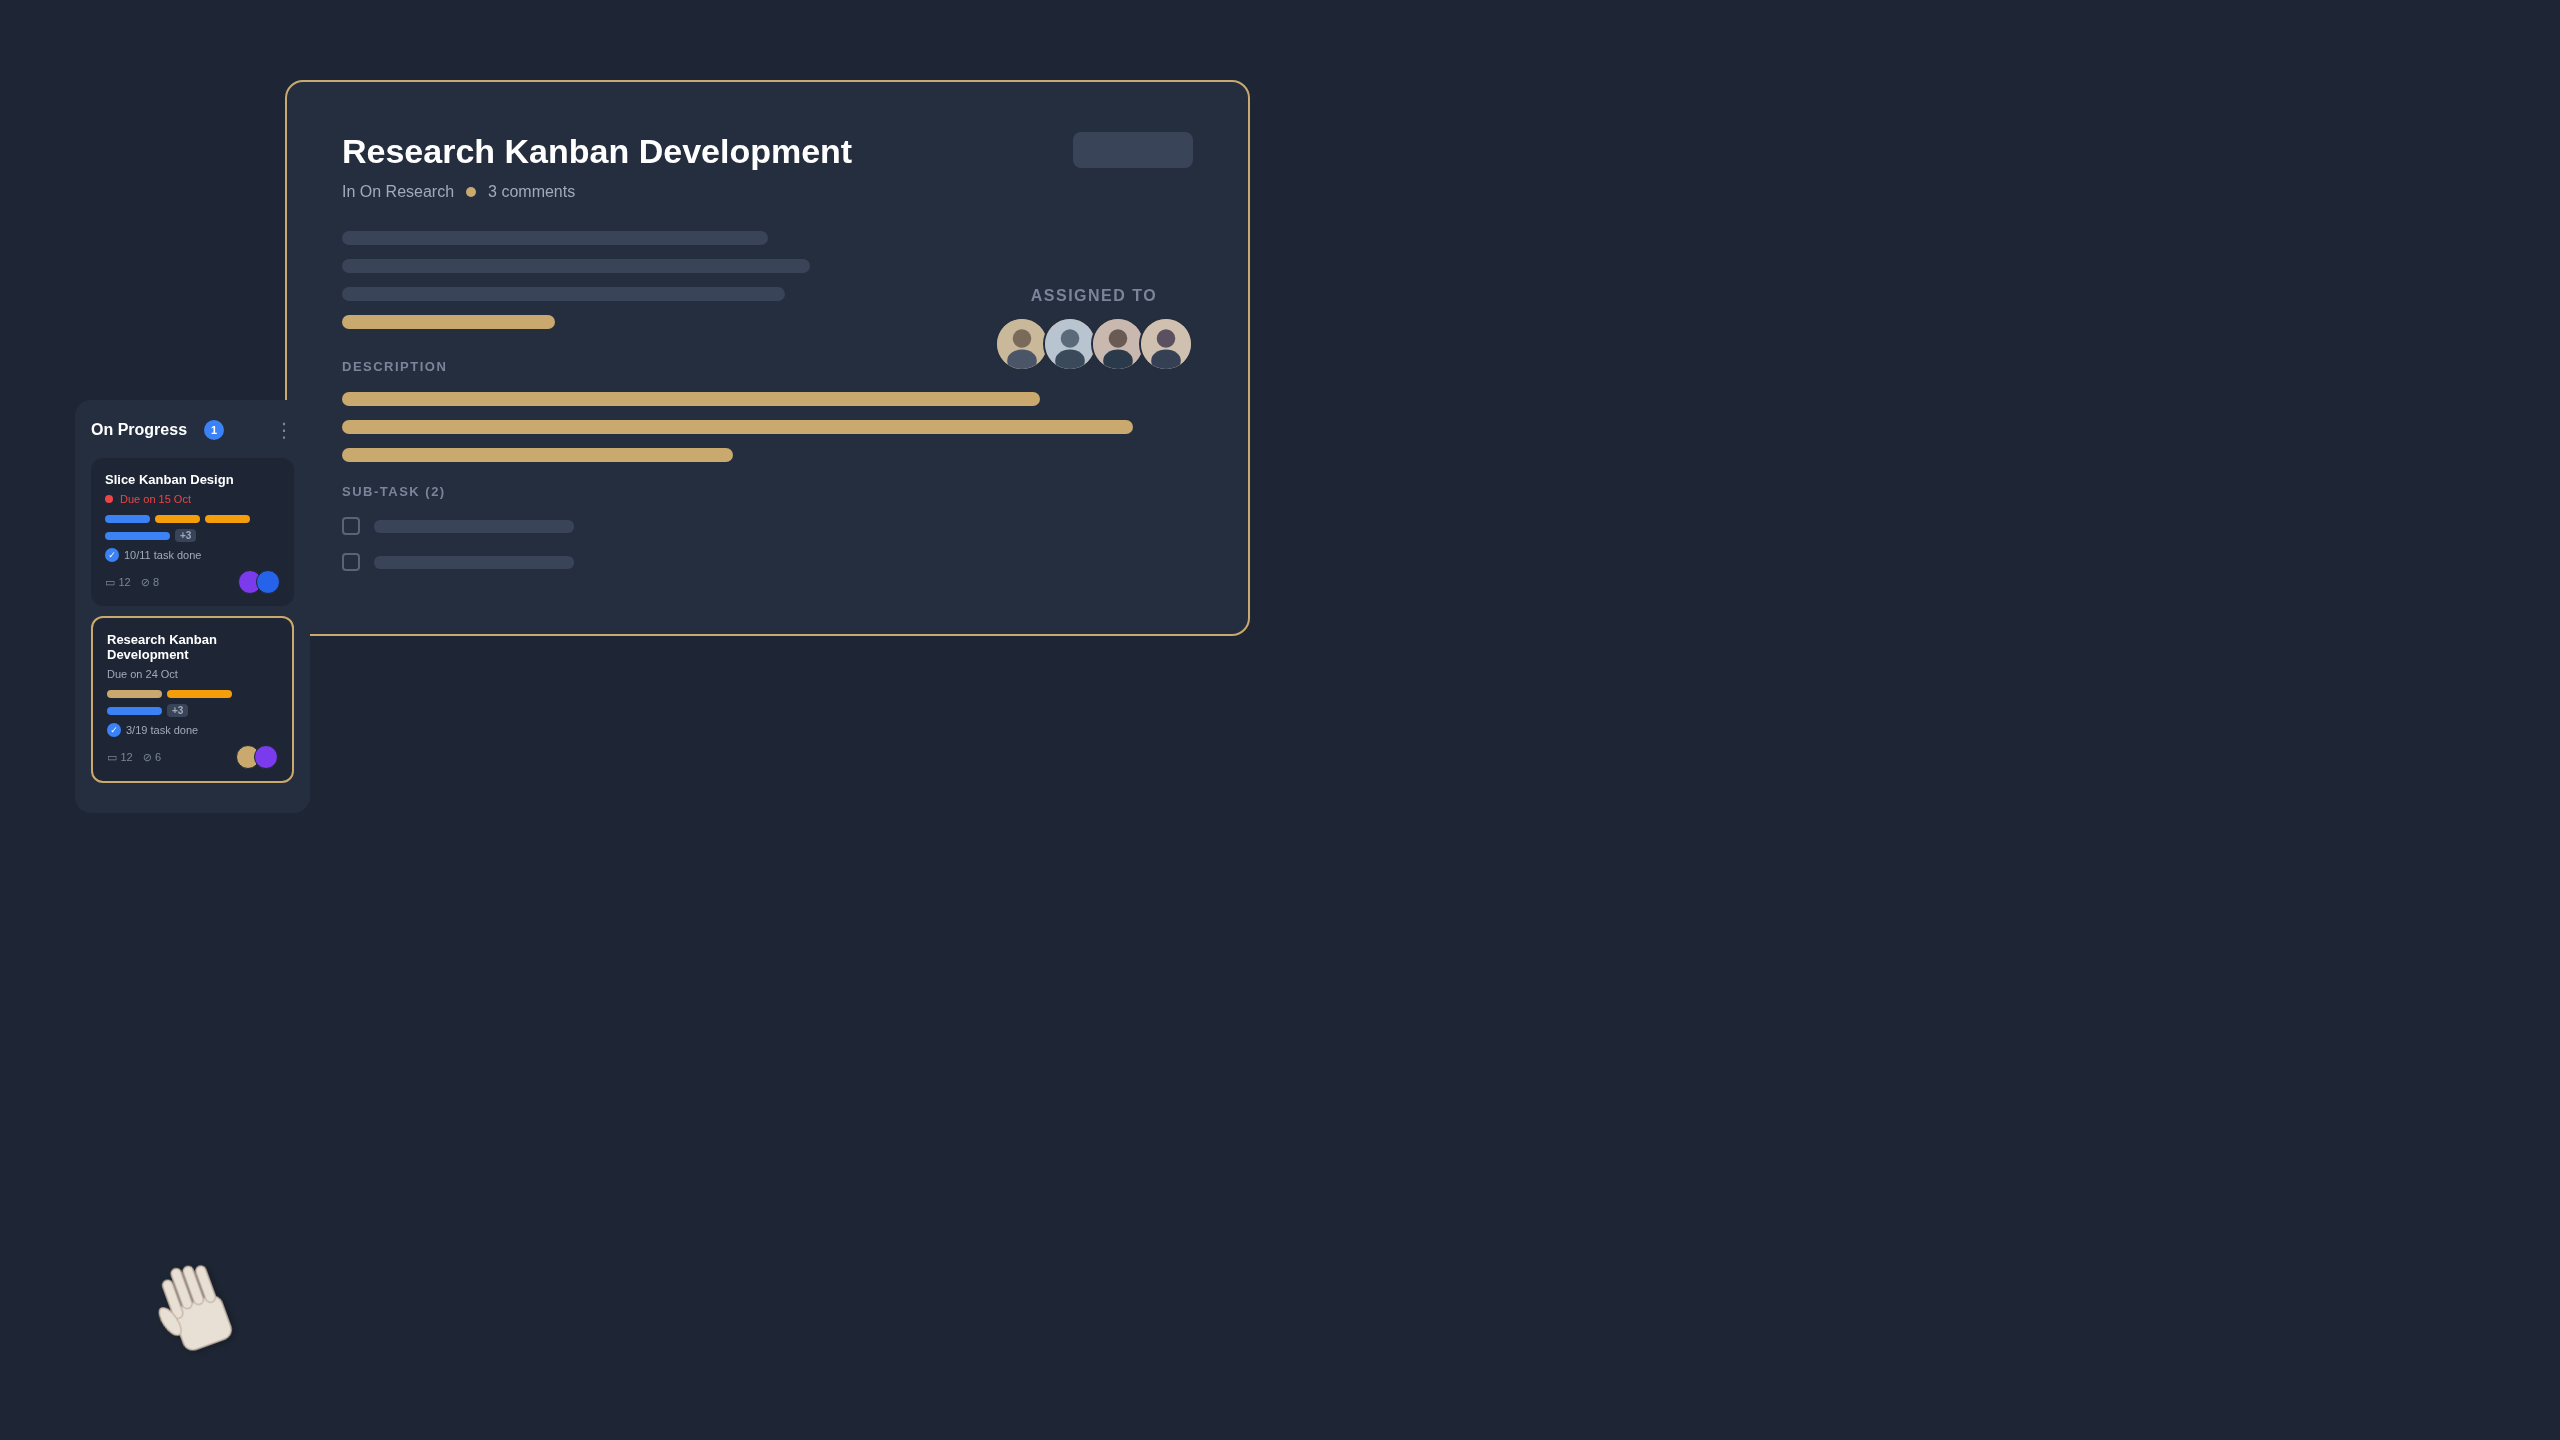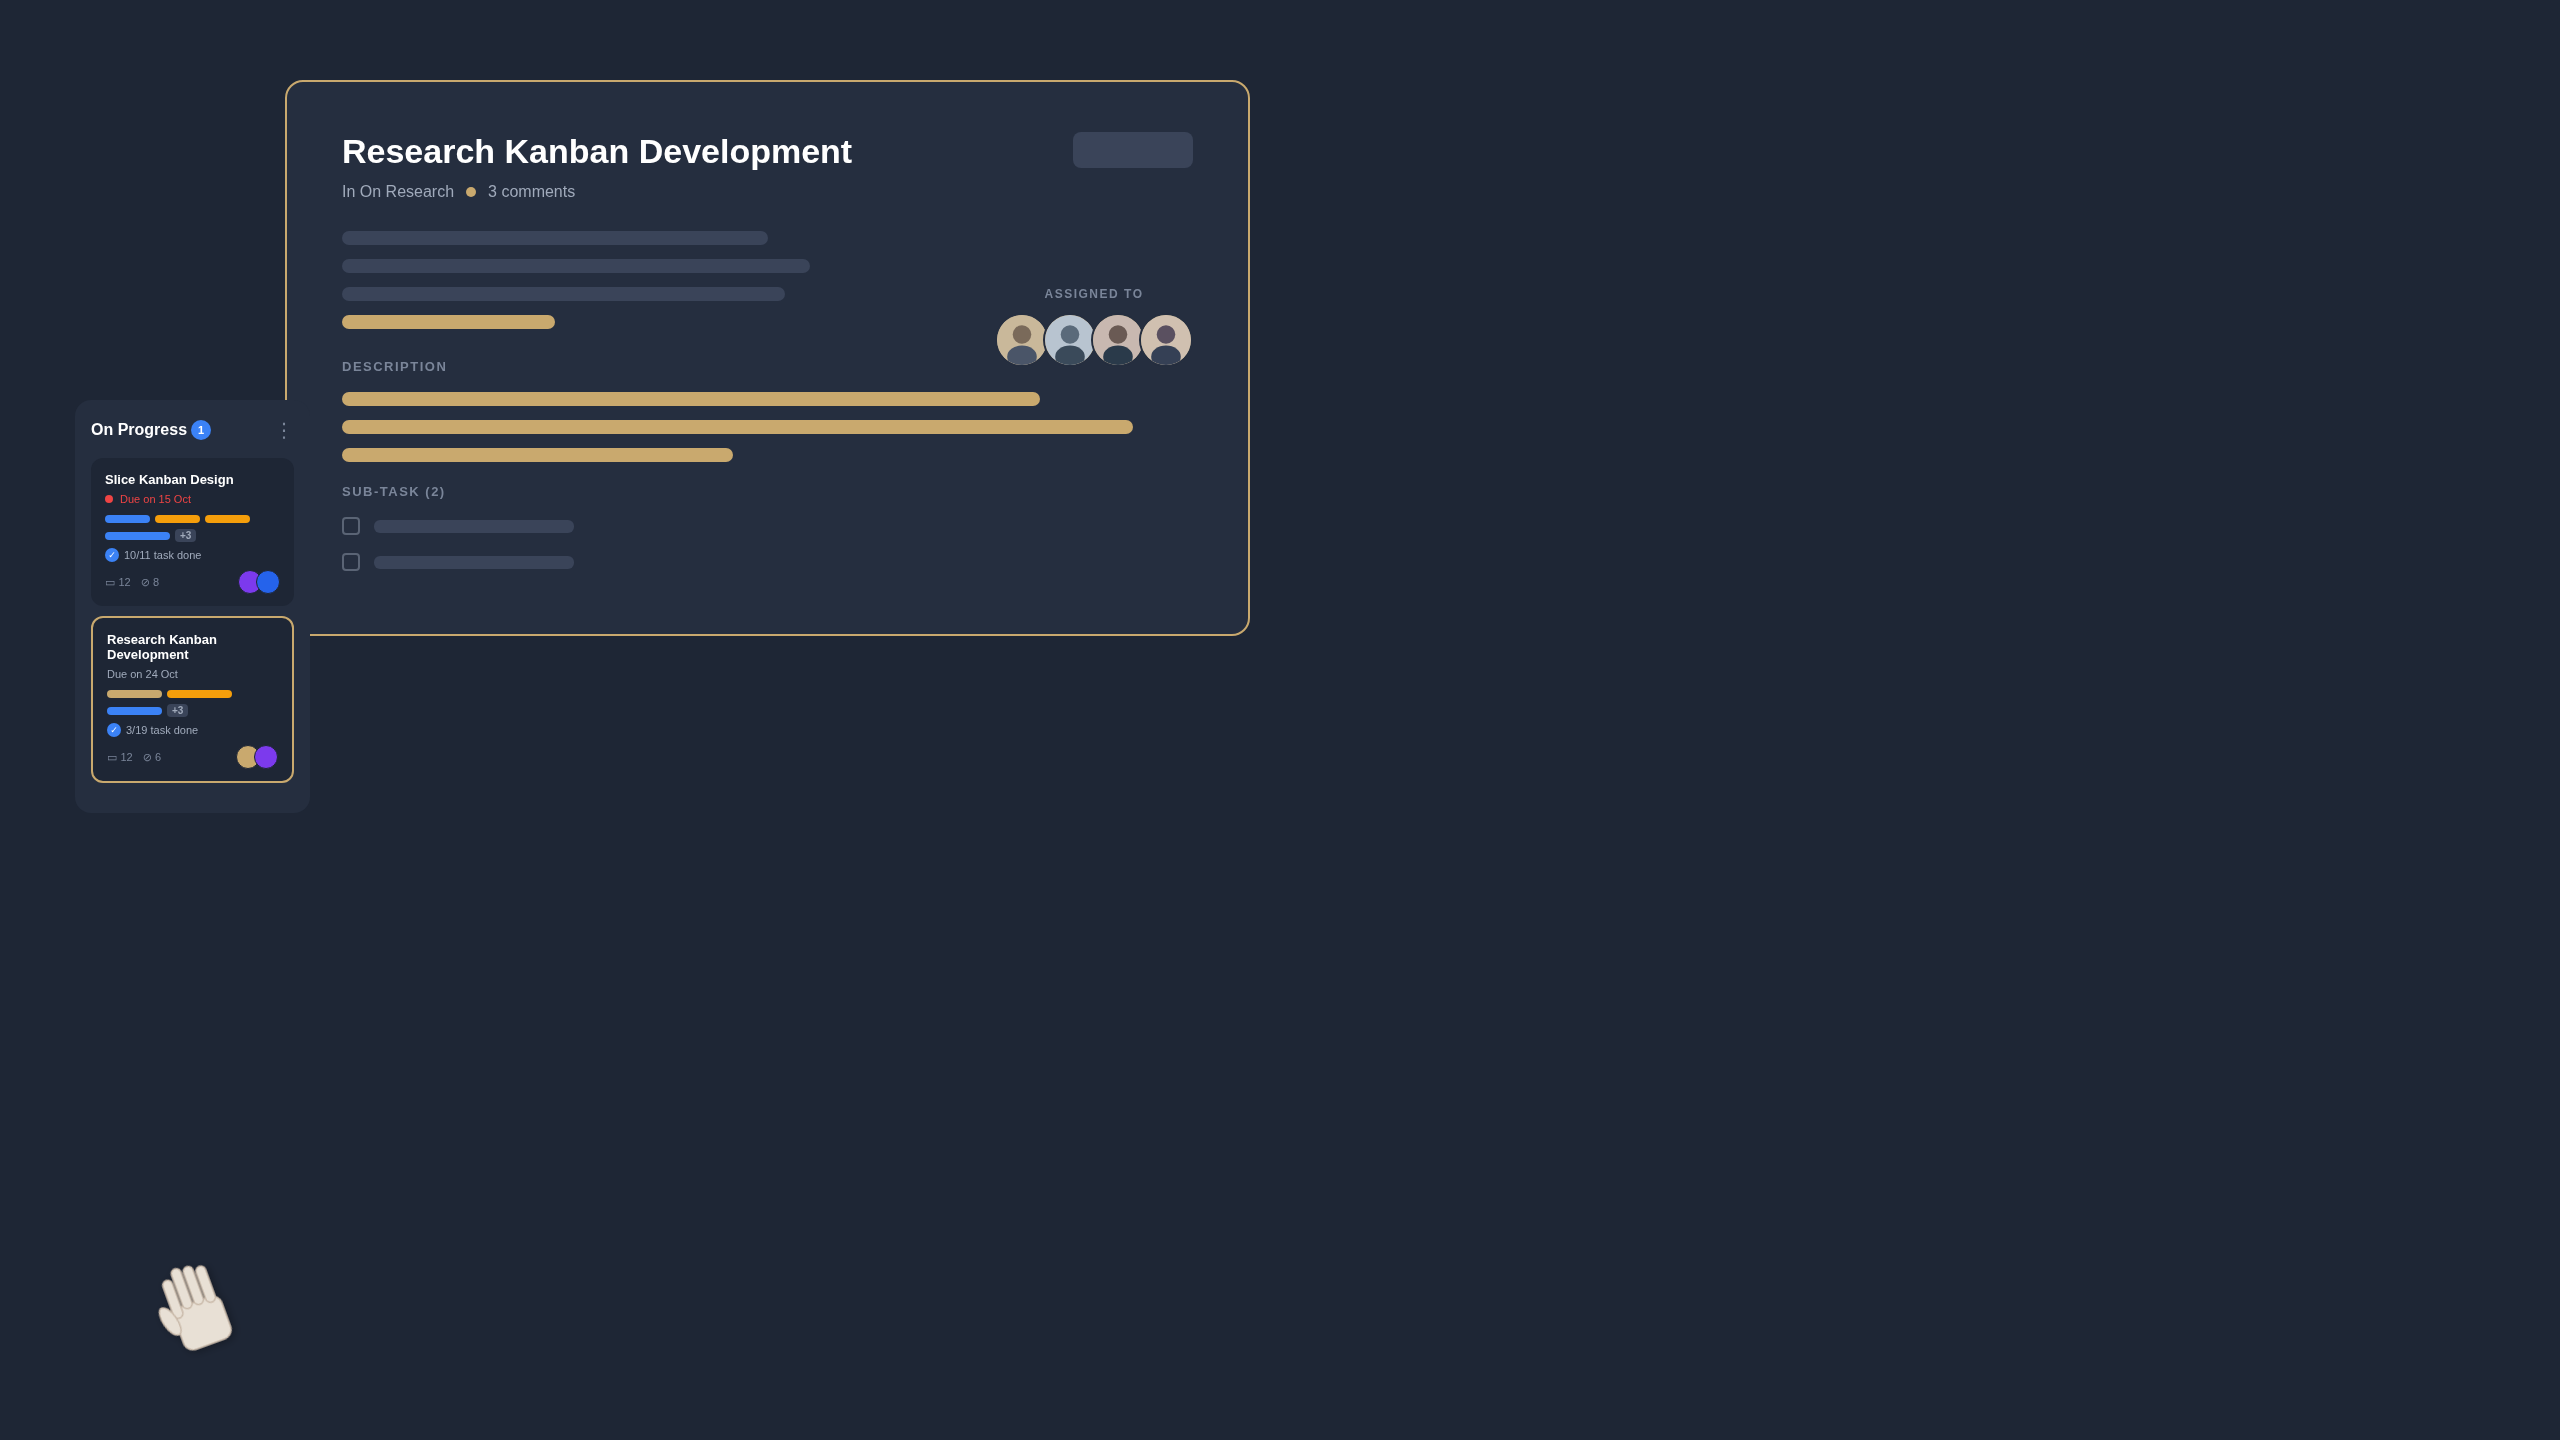--- a/index.html
+++ b/index.html
@@ -82,21 +82,21 @@
     }
 
     
     .assigned-section {
       position: absolute;
       top: 205px;
       right: 55px;
     }
 
     .assigned-label {
-      font-size: 12px;
+      font-size: 16px;
       font-weight: 600;
       color: #7a8599;
       letter-spacing: 1.5px;
       text-align: center;
       margin-bottom: 12px;
     }
 
     .avatar-group {
       display: flex;
       gap: -6px;
@@ -197,21 +197,21 @@
     .kanban-header {
       display: flex;
       align-items: center;
       justify-content: space-between;
       margin-bottom: 16px;
     }
 
     .kanban-title-group {
       display: flex;
       align-items: center;
-      gap: 4px;
+      gap: 17px;
     }
 
     .kanban-title {
       font-size: 16px;
       font-weight: 700;
       color: #ffffff;
     }
 
     .kanban-badge {
       background: #3b82f6;

